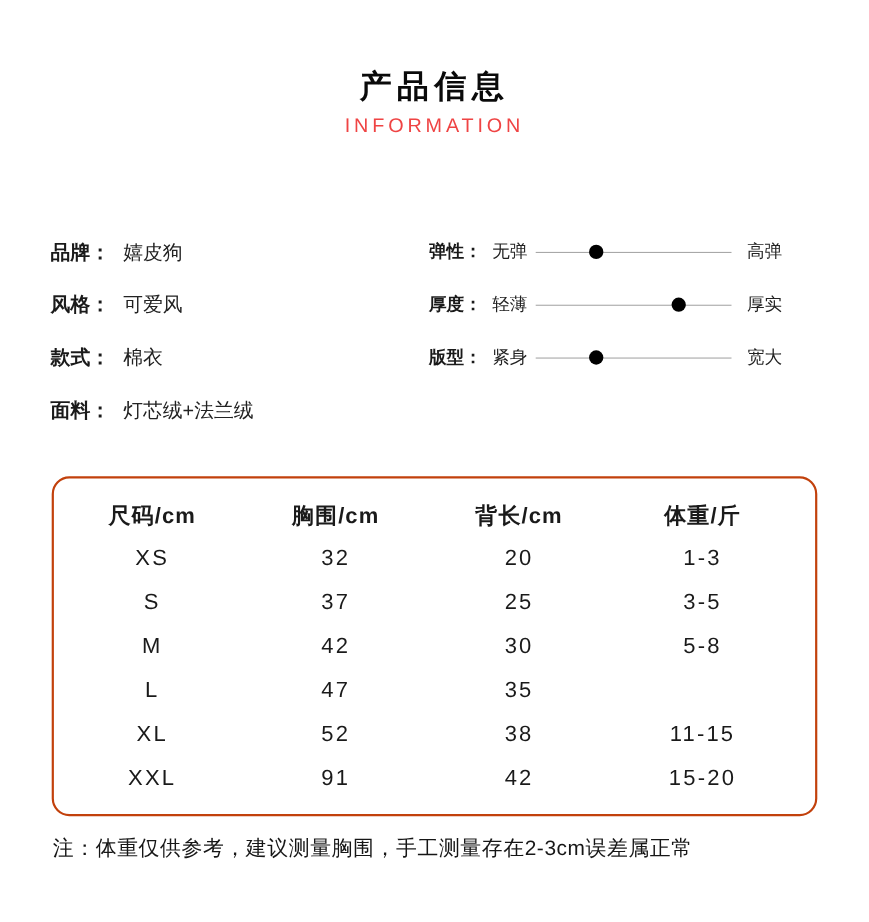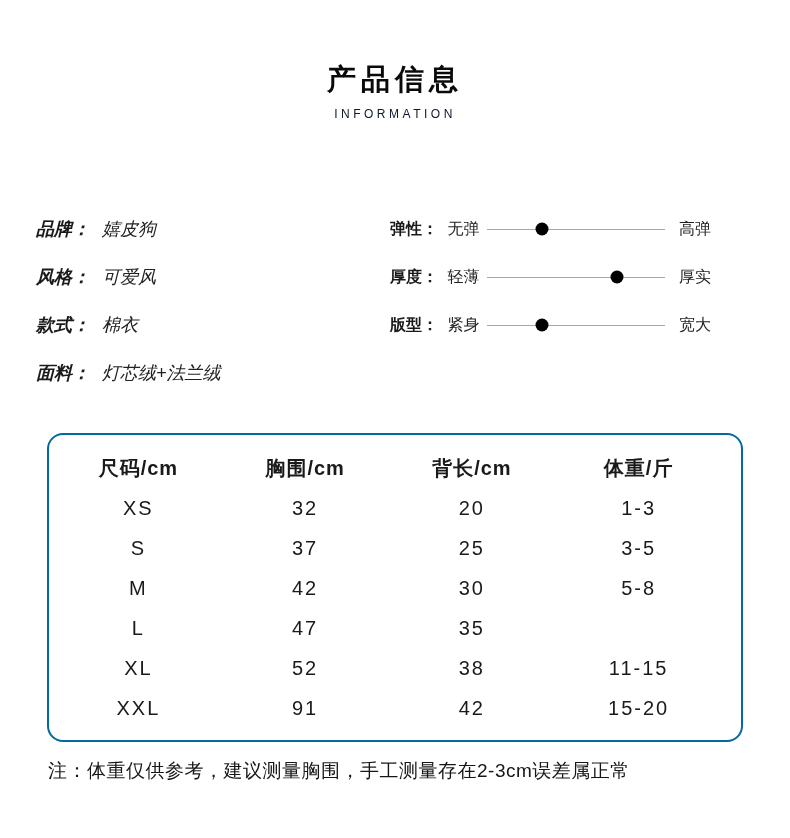--- a/index.html
+++ b/index.html
@@ -13,46 +13,46 @@
     overflow:hidden;
     margin:0 auto;
   }
   
   .header { padding-top:60px; text-align:center; }
   .title {
     font-size:29px; font-weight:700; letter-spacing:5px;
     color:#0a0a0a; line-height:38px;
   }
   .subtitle {
-    margin-top:6px; font-size:12px; letter-spacing:3.5px;
-    color:#0f172a; font-weight:400; line-height:20px;
+    margin-top:6px; font-size:18px; letter-spacing:3.5px;
+    color:#ef4444; font-weight:400; line-height:20px;
   }
   
   .info { display:flex; margin-top:81px; }
-  .attrs { width:388px; padding-left:36px;font-style:italic; }
+  .attrs { width:388px; padding-left:46px; }
   .attr-row { display:flex; align-items:center; height:48px; font-size:18px; }
   .attr-label { font-weight:600; color:#1a1a1a; min-width:66px; }
   .attr-value { color:#222222; }
   .sliders { flex:1; }
   .slider-row { display:flex; align-items:center; height:48px; font-size:16px;text-align:center; }
   .s-label { width:52px; font-weight:600; color:#1a1a1a; }
   .s-min { width:47px; color:#222222; }
   .s-track {
     position:relative; width:178px; height:1px;
     background:#a8a8a8; margin-right:14px; flex-shrink:0;
   }
   .s-dot {
     position:absolute; top:50%; transform:translate(-50%,-50%);
     width:13px; height:13px; border-radius:50%; background:#000000;
   }
   .s-max { color:#222222; }
   
   .size-table {
     margin:36px 47px 0 47px;
-    border:2px solid #0369a1;
+    border:2px solid #c2410c;
     border-radius:16px;
     padding:13px 19px 12px 6px;
   }
   .t-row {
     display:grid; grid-template-columns:repeat(4,1fr);
     height:40px; align-items:center; text-align:center;
   }
   .t-row div { font-size:20px; letter-spacing:2px; color:#1a1a1a; }
   .t-header div { font-weight:600; letter-spacing:1px; }
   

